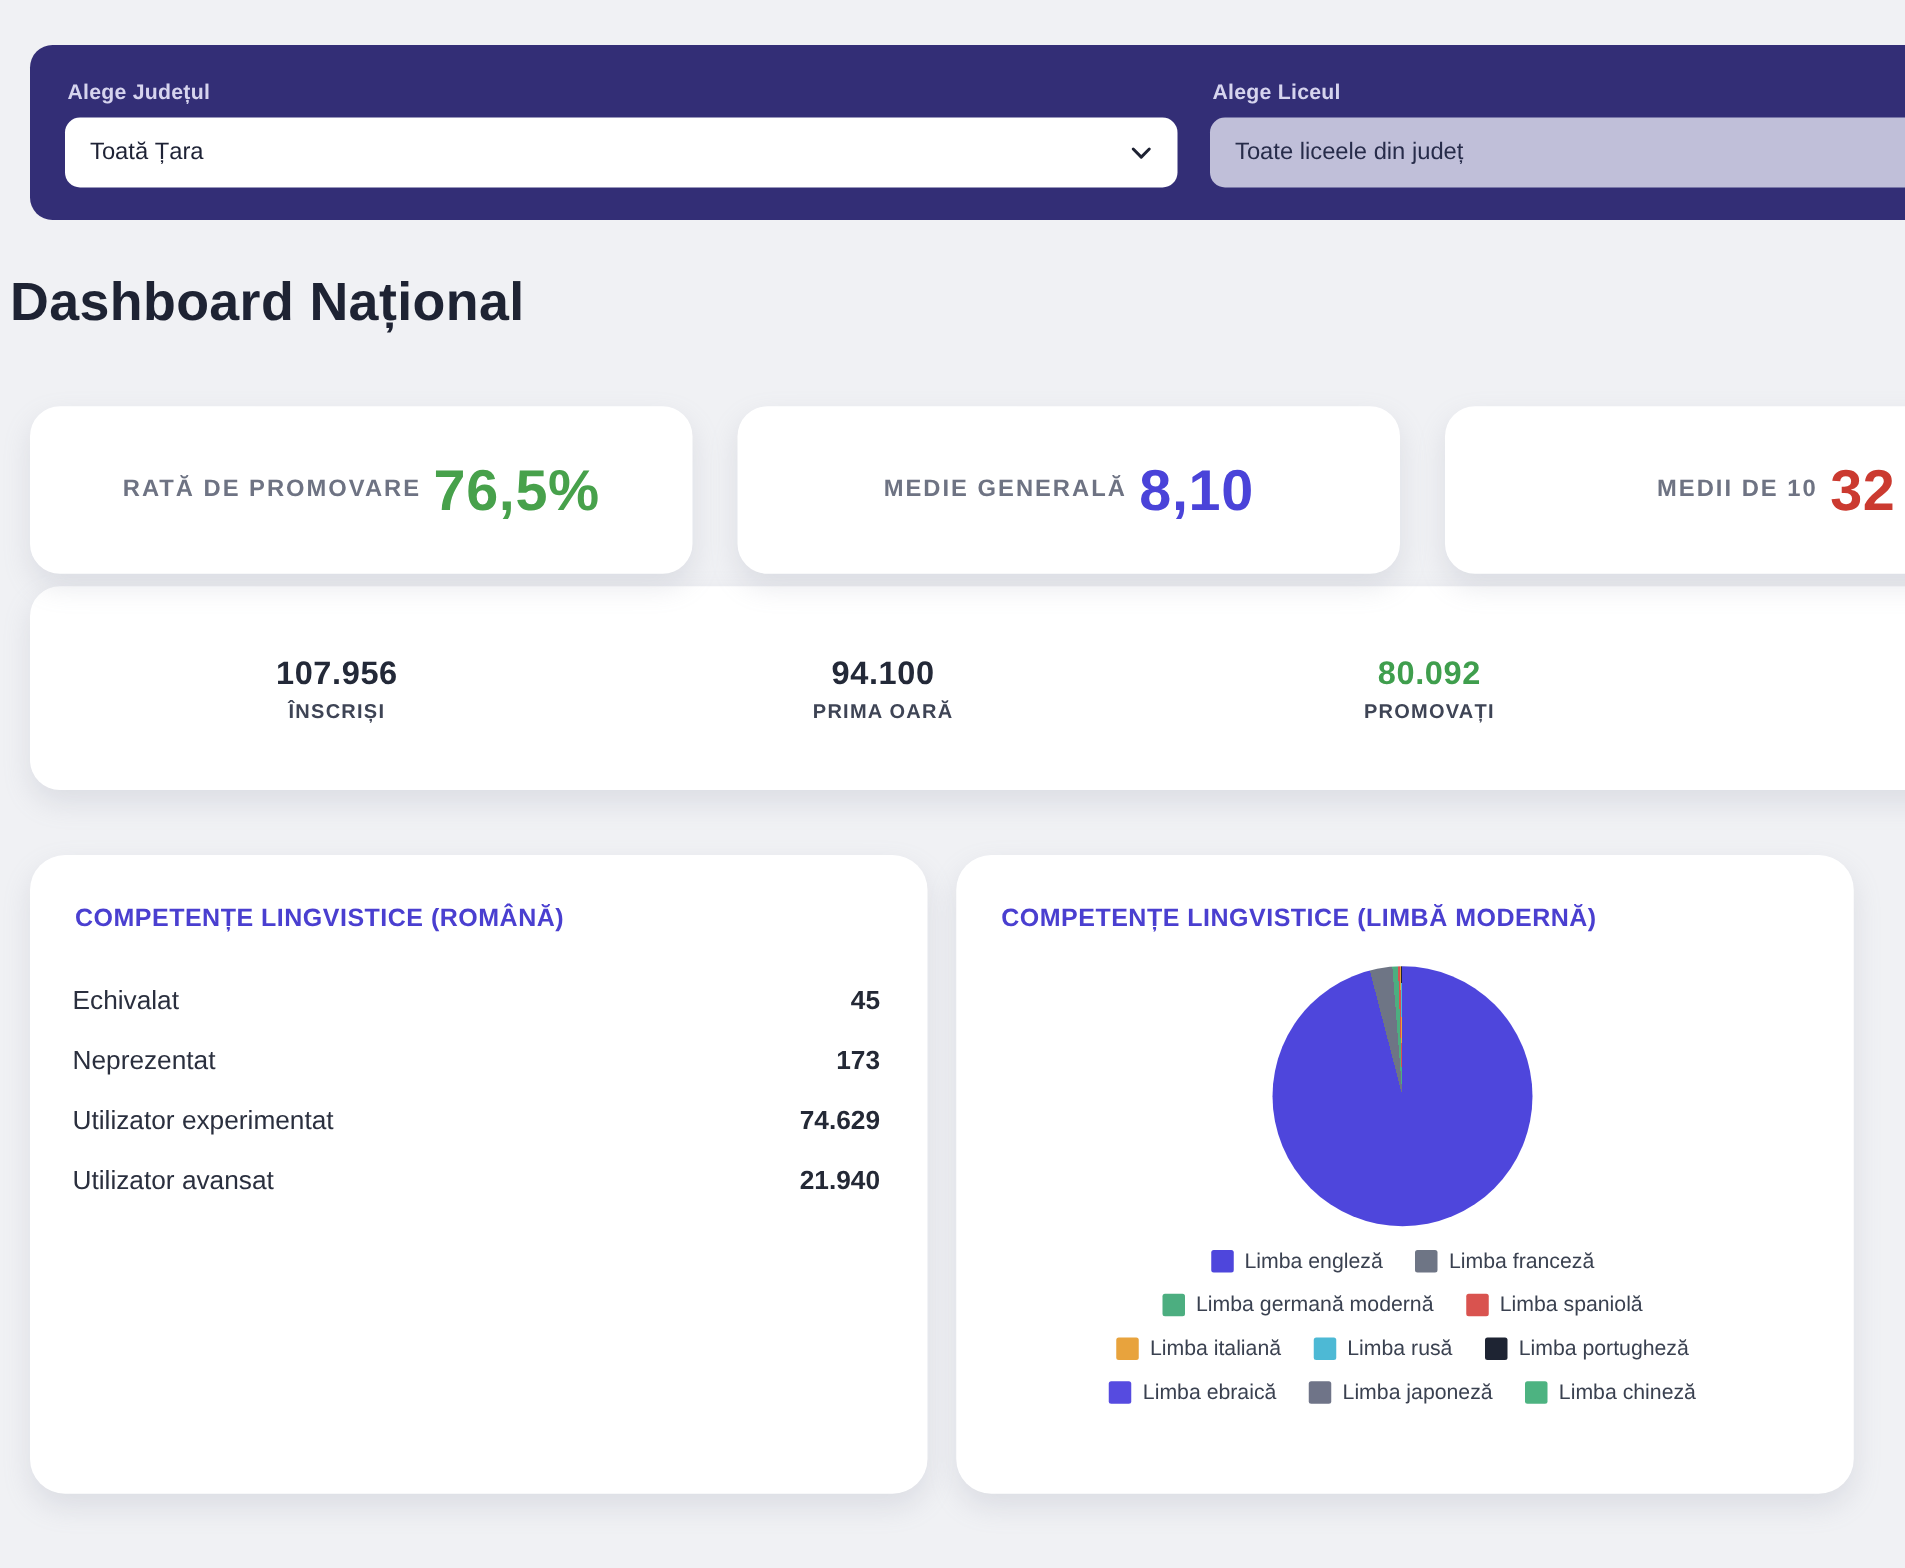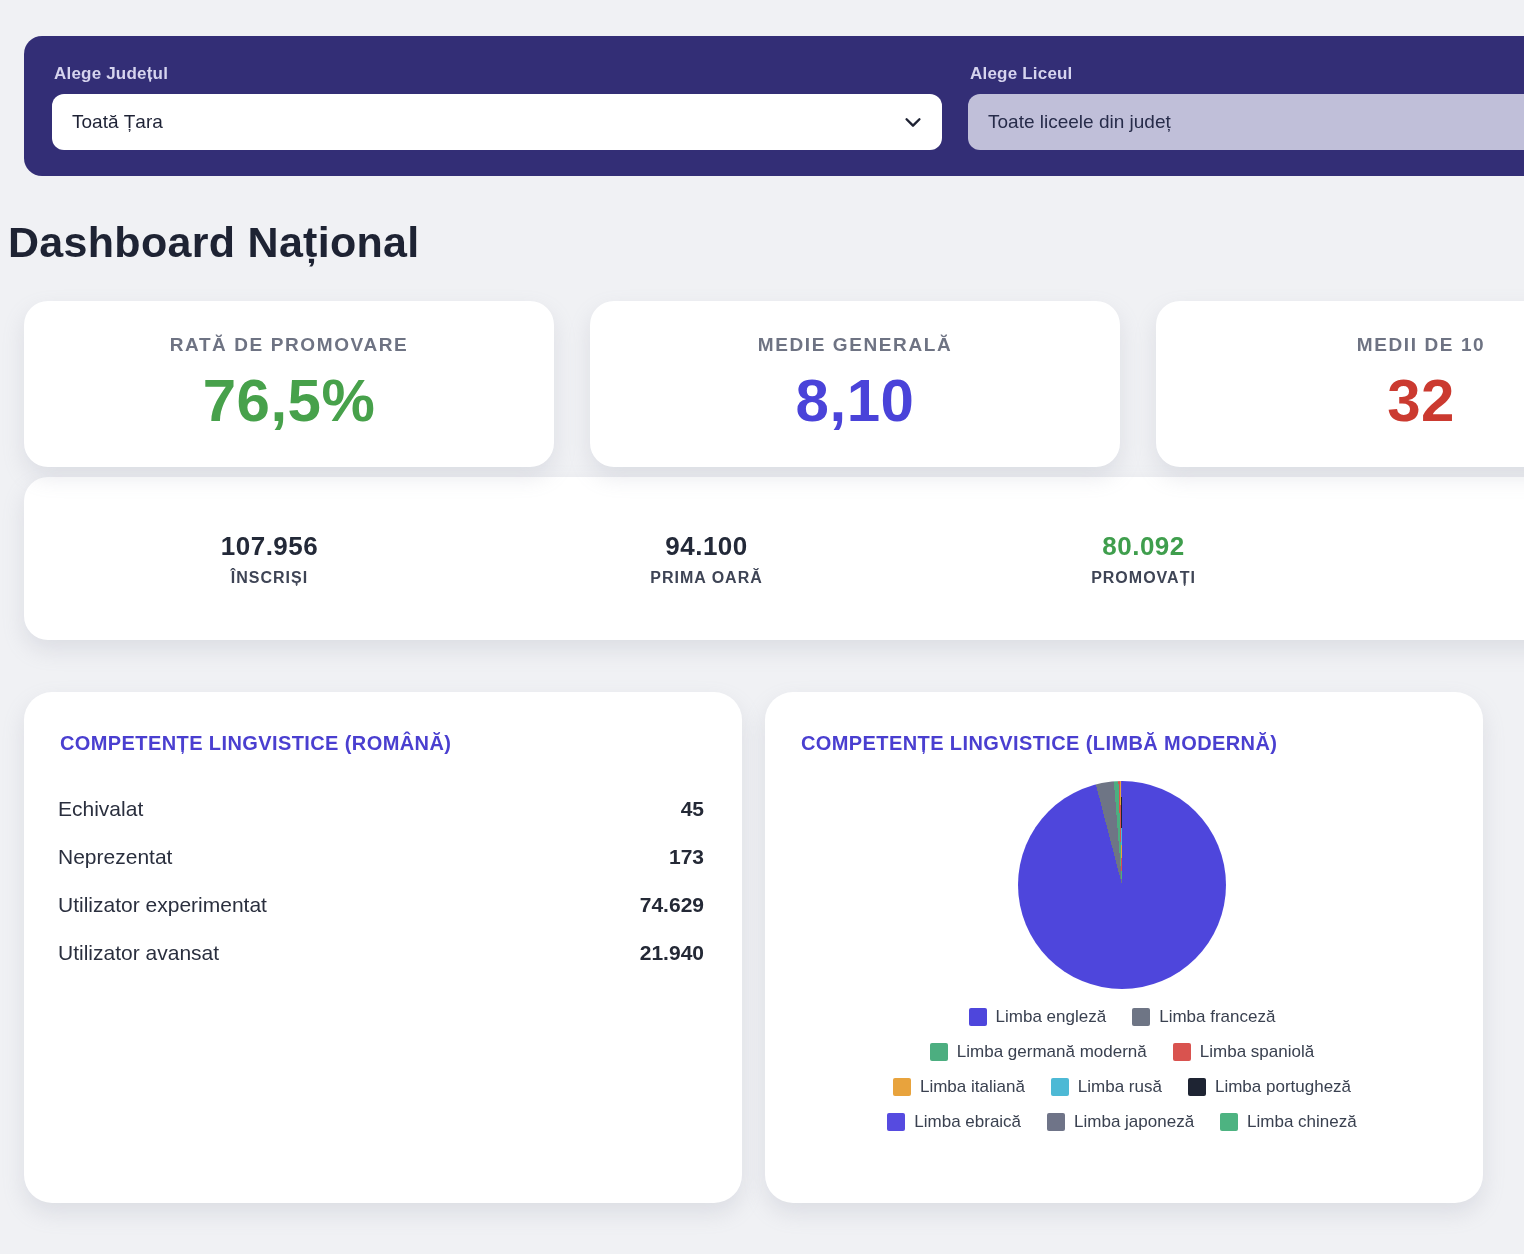--- a/index.html
+++ b/index.html
@@ -24,26 +24,26 @@
     justify-content:space-between;padding:0 18px 0 20px;box-sizing:border-box;
     font-size:19px;cursor:pointer;
   }
   .select.white{background:#ffffff;color:#1e2235;}
   .select.disabled{background:#c0bfd9;color:#272c4a;}
   .page-title{
     margin:42px 0 0 8px;font-size:43px;font-weight:800;color:#1e2333;letter-spacing:.3px;
   }
   .cards-row{margin:34px 0 0 24px;display:flex;gap:36px;width:max-content;}
   .stat-card{
-    width:530px;height:166px;background:#fff;border-radius:24px;
+    width:530px;height:134px;background:#fff;border-radius:24px;
     box-shadow:0 10px 22px rgba(140,146,165,.20);
-    display:flex;flex-direction:column;align-items:center;justify-content:center;gap:10px;
+    display:flex;align-items:center;justify-content:center;gap:10px;margin-top:24px;
   }
   .stat-card .lbl{font-size:19px;font-weight:700;color:#6e7383;letter-spacing:1.6px;}
-  .stat-card .val{font-size:60px;font-weight:800;letter-spacing:.5px;}
+  .stat-card .val{font-size:46px;font-weight:800;letter-spacing:.5px;}
   .wide-card{
     margin:10px 0 0 24px;width:1680px;height:163px;background:#fff;border-radius:24px;
     box-shadow:0 10px 22px rgba(140,146,165,.20);
     display:grid;grid-template-columns:repeat(3,437px);align-content:center;
     padding-left:27px;box-sizing:border-box;
   }
   .sum-col{display:flex;flex-direction:column;align-items:center;gap:7px;}
   .sum-col .num{font-size:26px;font-weight:800;letter-spacing:.5px;}
   .sum-col .cap{font-size:16px;font-weight:700;color:#3e4455;letter-spacing:1px;}
   .panels-row{margin:52px 0 0 24px;display:flex;gap:23px;}

